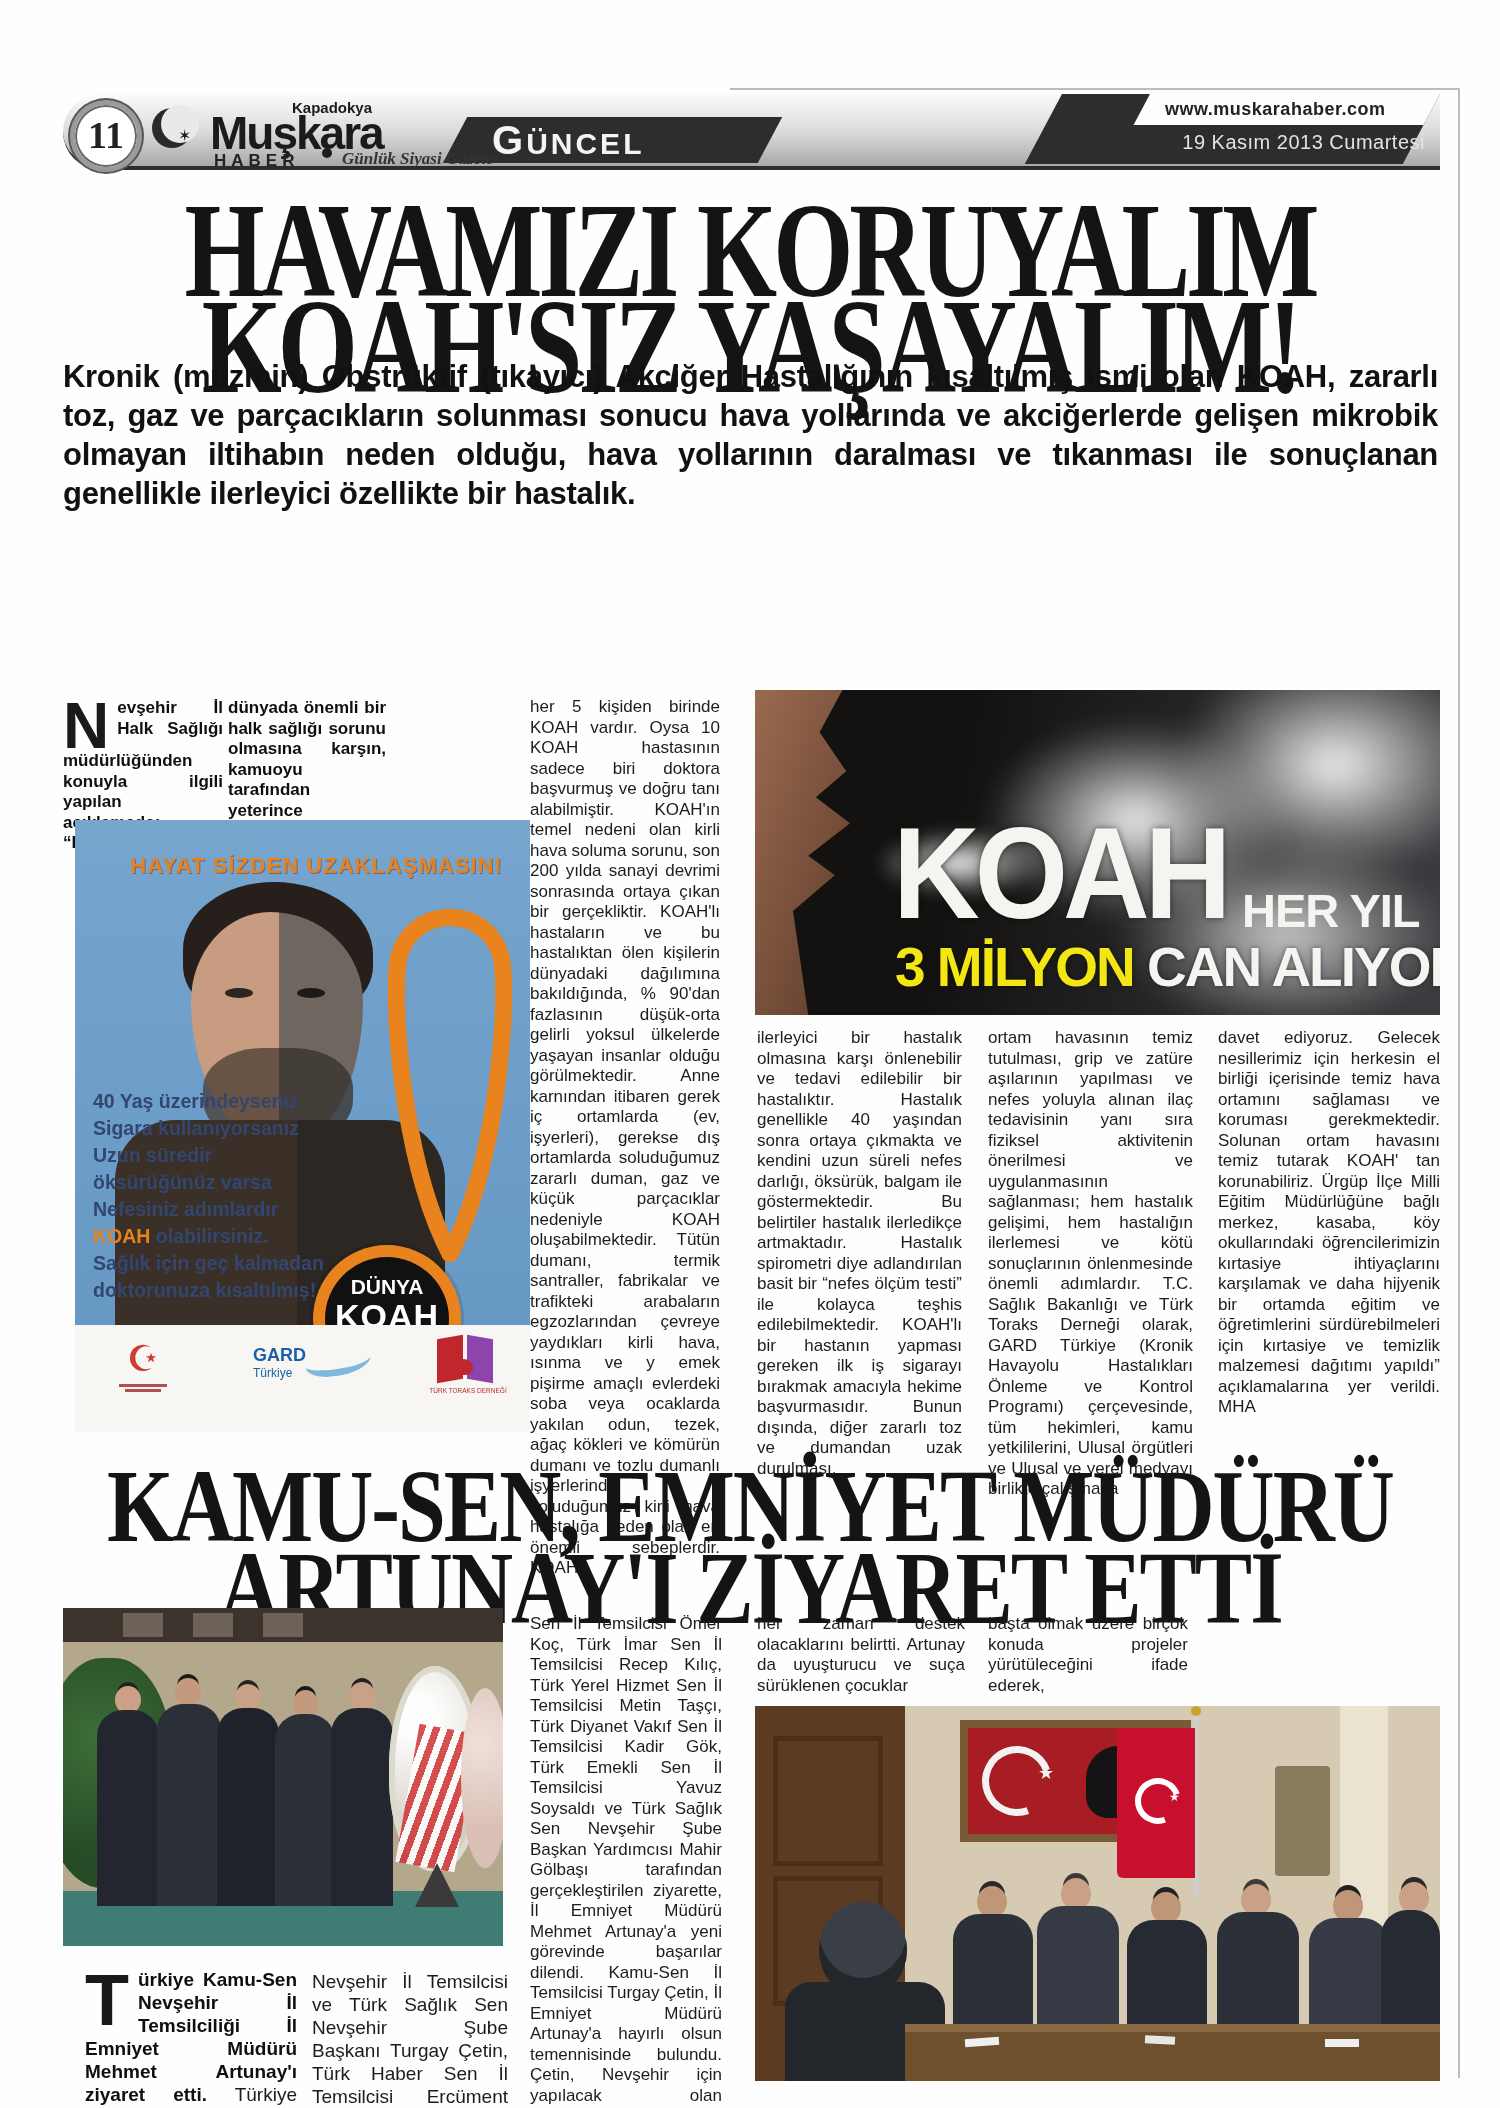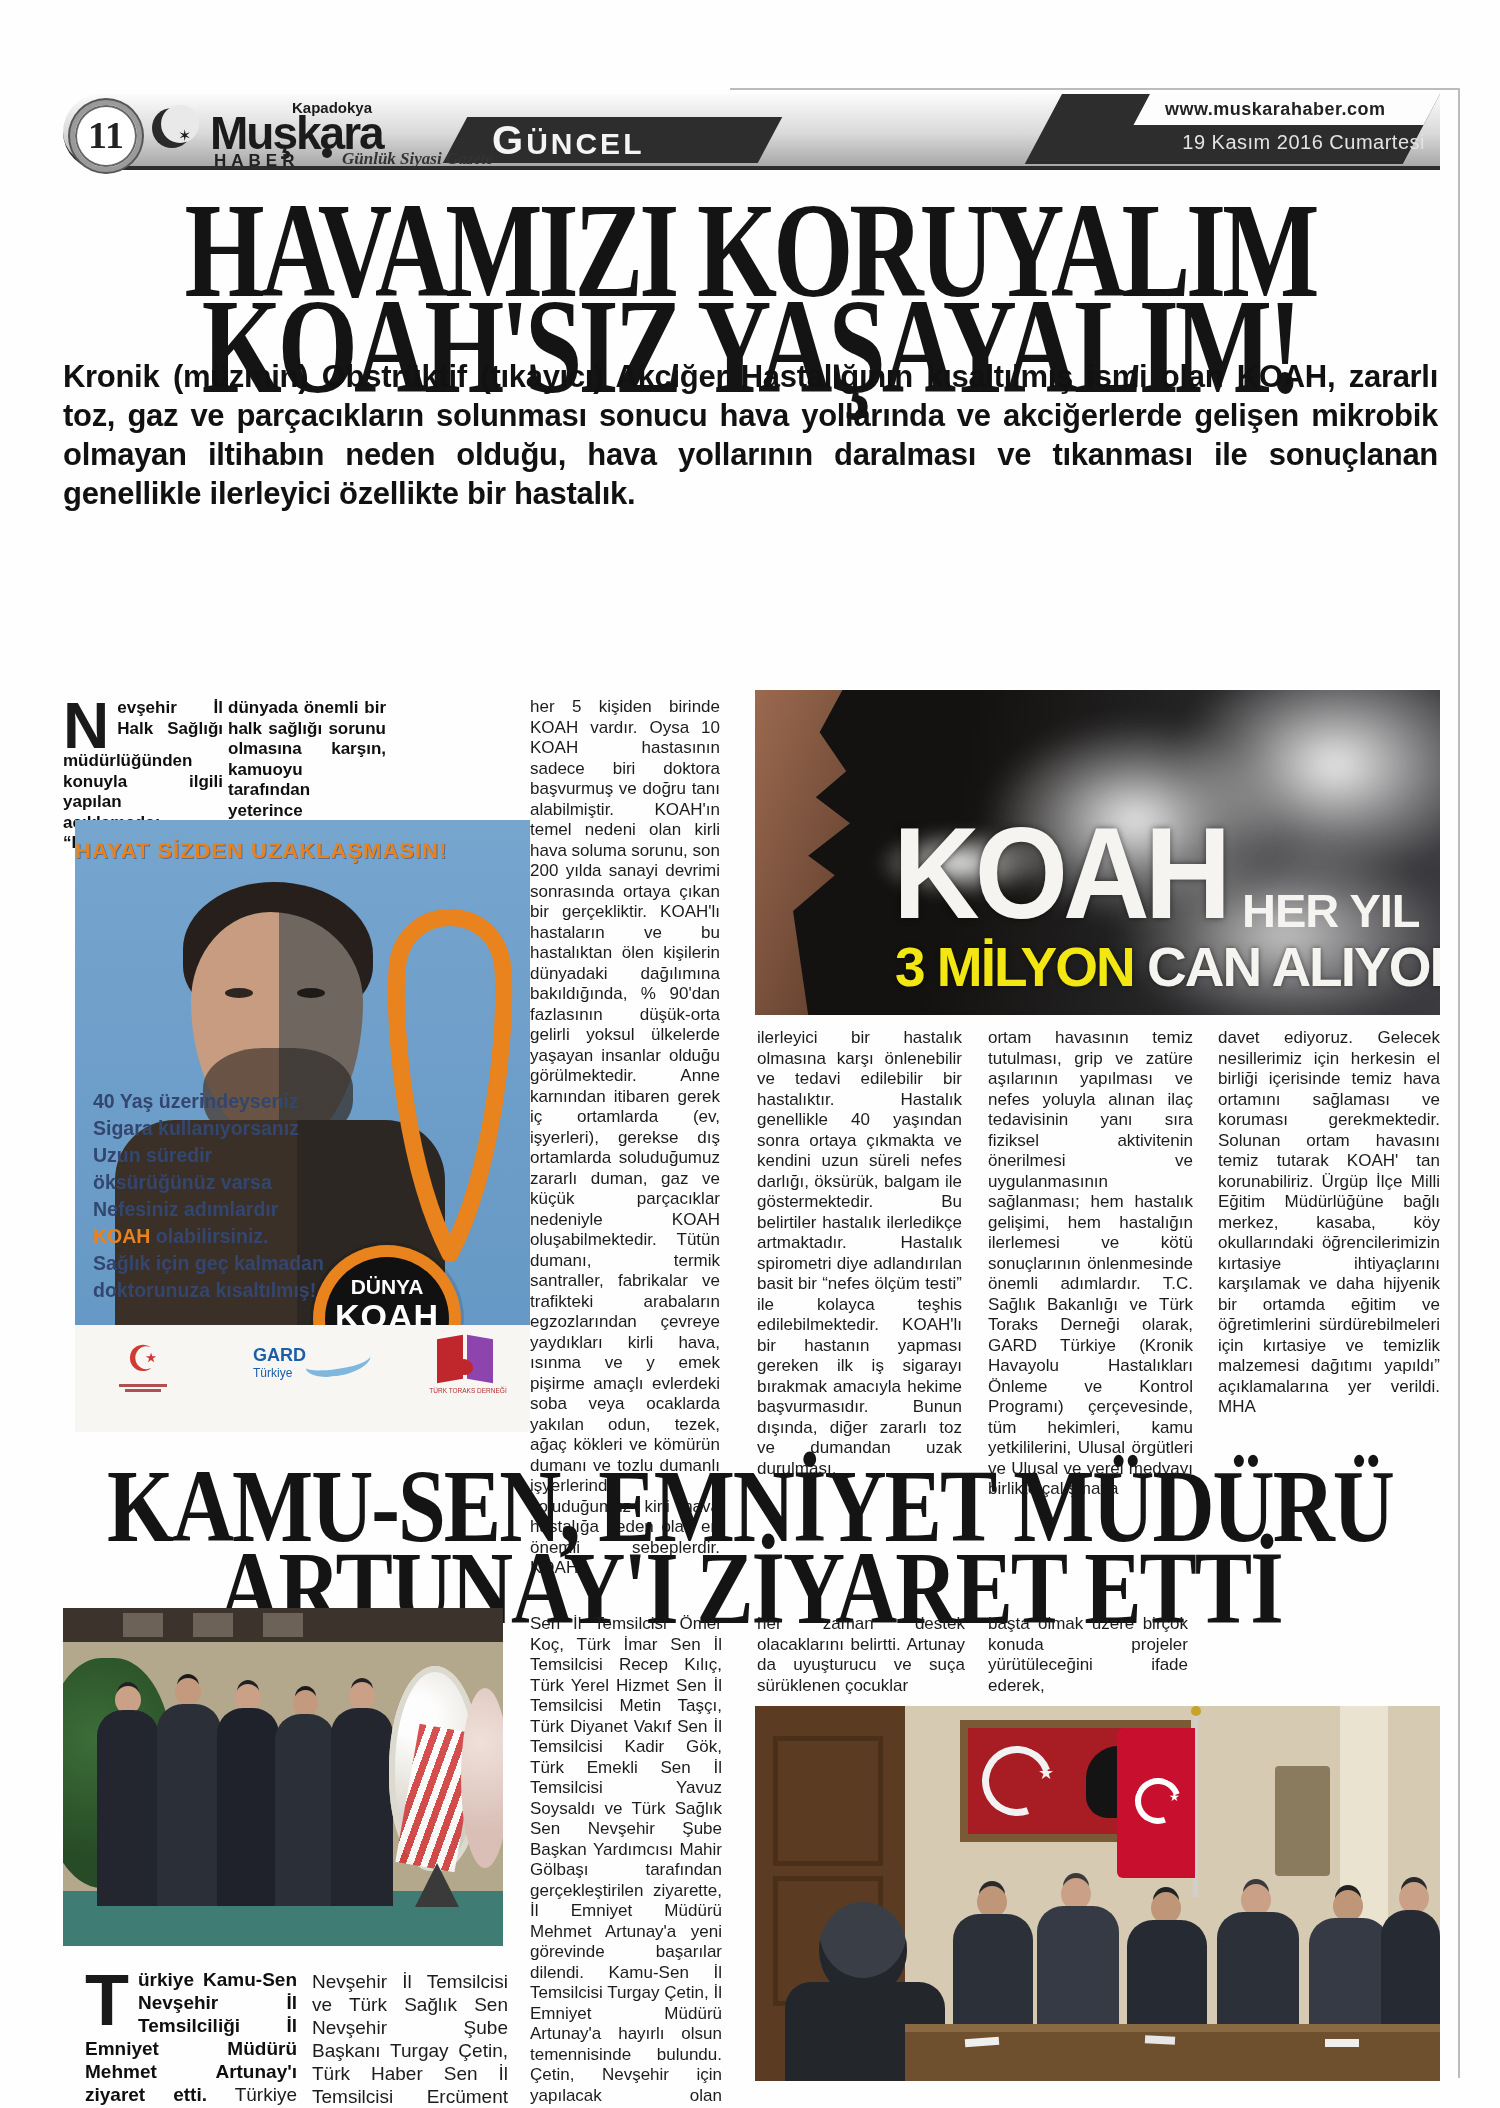--- a/index.html
+++ b/index.html
@@ -41,23 +41,23 @@
   
   .col{position:absolute;font:400 17px/20.5px "Liberation Sans",sans-serif;color:#1c1c1c;text-align:justify;}
   .colb{font-weight:700;color:#0f0f0f;}
   .dc{float:left;font:700 64px/50px "Liberation Sans",sans-serif;margin:3px 8px 0 0;color:#1a1a1a;}
   .capcol{position:absolute;font:400 19px/23px "Liberation Sans",sans-serif;color:#1c1c1c;text-align:justify;}
   .capcol .colb{font-size:19px;}
   .dc2{float:left;font:700 72px/58px "Liberation Sans",sans-serif;margin:3px 9px 0 0;color:#1a1a1a;}
   
   #poster{position:absolute;left:75px;top:820px;width:455px;height:612px;
           background:linear-gradient(#76a5ce,#6396c3);overflow:hidden;}
-  #posterTitle{position:absolute;left:0;top:18px;width:100%;
+  #posterTitle{position:absolute;left:0;top:33px;width:100%;text-align:center;
                font:700 22px/26px "Liberation Sans",sans-serif;color:#e8821e;letter-spacing:1px;
-               text-shadow:1px 1px 0 #5c6f93;}
+               text-shadow:1px 1px 0 #5c6f93;padding-left:14px;}
   .pl{font:700 19.5px/27px "Liberation Sans",sans-serif;color:#33466f;}
   #posterStrip{position:absolute;left:0;top:505px;width:100%;height:107px;background:#f7f6f3;}
   #badge{position:absolute;left:238px;top:425px;width:148px;height:148px;border-radius:50%;
          background:#e8831d;box-shadow:0 0 0 3px rgba(0,0,0,.12);}
   #badgeInner{position:absolute;left:12px;top:12px;width:124px;height:124px;border-radius:50%;
               background:#111;color:#fff;text-align:center;}
   
   #smokephoto{position:absolute;left:755px;top:690px;width:685px;height:325px;overflow:hidden;
               background:linear-gradient(100deg,#141210 30%,#2a2a2c 70%,#3c3c40);}
   .smoke{position:absolute;border-radius:50%;filter:blur(12px);background:
@@ -95,21 +95,21 @@
     </div>
     <div class="abs brandtop" style="left:140px;top:0;">Kapadokya</div>
     <div class="abs brandname" style="left:58px;top:13px;">Muşkara</div>
     <div class="abs brandhaber" style="left:62px;top:52px;">HABER</div>
     <div class="abs" style="left:170px;top:48px;width:10px;height:10px;border-radius:50%;background:#1d1d1d;"></div>
     <div class="abs brandtag" style="left:190px;top:50px;white-space:nowrap;">Günlük Siyasi Gazete</div>
   </div>
 
   <div id="guncelText">GÜNCEL</div>
   <div id="website">www.muskarahaber.com</div>
-  <div id="dateline">19 Kasım 2016 Cumartesi</div>
+  <div id="dateline">19 Kasım 2013 Cumartesi</div>
   <div class="thinline" style="left:730px;top:88px;width:730px;height:2px;"></div>
 
   <div class="bigHead h1line" style="top:172px;">HAVAMIZI KORUYALIM</div>
   <div class="bigHead h1line" style="top:268px;">KOAH'SIZ YAŞAYALIM!</div>
 
   <div id="lead">Kronik (müzmin) Obstrüktif (tıkayıcı) Akciğer Hastalığının kısaltılmış ismi olan KOAH, zararlı toz, gaz ve parçacıkların solunması sonucu hava yollarında ve akciğerlerde gelişen mikrobik olmayan iltihabın neden olduğu, hava yollarının daralması ve tıkanması ile sonuçlanan genellikle ilerleyici özellikte bir hastalık.</div>
 
   <div class="col" style="left:63px;top:698px;width:160px;">
     <span class="dc">N</span><span class="colb">evşehir İl Halk Sağlığı müdürlüğünden konuyla ilgili yapılan açıklamada; “KOAH, tüm</span>
   </div>

